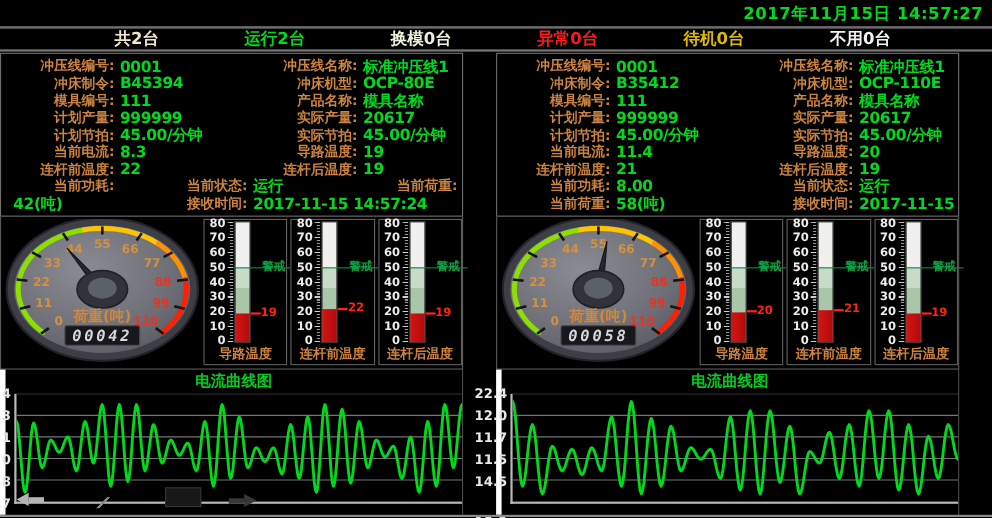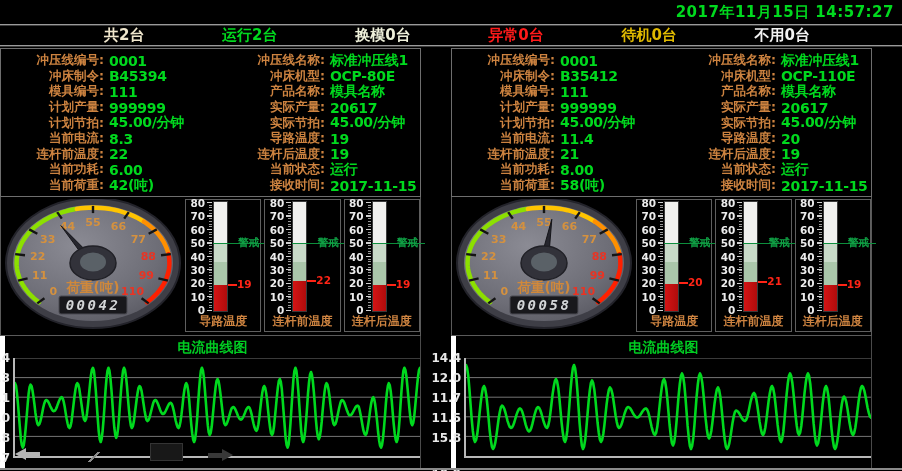--- a/index.html
+++ b/index.html
@@ -111,21 +111,20 @@
           <span class="info-value">45.00/分钟</span>
           <span class="info-label">当前电流:</span>
           <span class="info-value">8.3</span>
           <span class="info-label">导路温度:</span>
           <span class="info-value">19</span>
           <span class="info-label">连杆前温度:</span>
           <span class="info-value">22</span>
           <span class="info-label">连杆后温度:</span>
           <span class="info-value">19</span>
           <span class="info-label">当前功耗:</span>
-          <span class="info-value">6.00</span>
           <span class="info-label">当前状态:</span>
           <span class="info-value">运行</span>
           <span class="info-label">当前荷重:</span>
           <span class="info-value">42(吨)</span>
           <span class="info-label">接收时间:</span>
           <span class="info-value">2017-11-15 14:57:24</span>
         </div>
     </div>
     <div class="meter-section">
       <div class="gauge-wrap"><svg width="178" height="134" viewBox="0 0 178 134">
@@ -424,25 +423,25 @@
           <div class="t-marker" style="top: 83.5875px;"></div>
           <div class="t-value" style="top: 77.5875px;">19</div>
         </div>
         <div class="t-label">连杆后温度</div>
       </div>
     </div>
     <div class="chart-section">
       <div class="chart-title">电流曲线图</div>
       <div class="chart-area">
         <div class="y-labels">
-            <div class="y-label" style="top: -7px;">14.4</div>
+            <div class="y-label" style="top: -7px;">22.4</div>
             <div class="y-label" style="top: 13px;">12.0</div>
             <div class="y-label" style="top: 33px;">11.7</div>
             <div class="y-label" style="top: 53px;">11.5</div>
-            <div class="y-label" style="top: 73px;">15.8</div>
+            <div class="y-label" style="top: 73px;">14.5</div>
             <div class="y-label" style="top: 93px; margin-top: 16px;">10.9</div>
           </div>
         <div class="plot">
             <svg width="405" height="98" viewBox="0 0 405 98">
               <line x1="0" y1="0.0" x2="405" y2="0.0" stroke="#757575" stroke-width="1"></line>
               <line x1="0" y1="19.6" x2="405" y2="19.6" stroke="#757575" stroke-width="1"></line>
               <line x1="0" y1="39.2" x2="405" y2="39.2" stroke="#757575" stroke-width="1"></line>
               <line x1="0" y1="58.8" x2="405" y2="58.8" stroke="#757575" stroke-width="1"></line>
               <line x1="0" y1="78.4" x2="405" y2="78.4" stroke="#757575" stroke-width="1"></line>
               <path d="M0.0 7.0 L1.1 9.9 L2.3 18.3 L3.4 30.8 L4.5 45.5 L5.6 60.2 L6.8 72.7 L7.9 81.1 L9.0 84.0 L10.1 81.9 L11.3 75.8 L12.4 66.7 L13.5 56.0 L14.6 45.3 L15.8 36.2 L16.9 30.1 L18.0 28.0 L19.1 30.4 L20.3 37.2 L21.4 47.4 L22.5 59.5 L23.6 71.6 L24.8 81.8 L25.9 88.6 L27.0 91.0 L28.1 89.3 L29.3 84.6 L30.4 77.6 L31.5 69.3 L32.6 61.0 L33.8 54.0 L34.9 49.3 L36.0 47.6 L37.1 48.5 L38.3 50.9 L39.4 54.5 L40.5 58.8 L41.6 63.1 L42.8 66.7 L43.9 69.1 L45.0 70.0 L46.1 69.3 L47.3 67.1 L48.4 64.0 L49.5 60.2 L50.6 56.4 L51.8 53.3 L52.9 51.1 L54.0 50.4 L55.1 51.3 L56.3 53.8 L57.4 57.5 L58.5 61.9 L59.6 66.4 L60.8 70.1 L61.9 72.6 L63.0 73.5 L64.1 72.6 L65.3 69.9 L66.4 65.9 L67.5 61.3 L68.6 56.6 L69.8 52.6 L70.9 49.9 L72.0 49.0 L73.1 49.8 L74.3 52.1 L75.4 55.5 L76.5 59.5 L77.6 63.5 L78.8 66.9 L79.9 69.2 L81.0 70.0 L82.1 68.1 L83.3 62.8 L84.4 54.9 L85.5 45.5 L86.6 36.1 L87.8 28.2 L88.9 22.9 L90.0 21.0 L91.1 23.4 L92.3 30.2 L93.4 40.4 L94.5 52.5 L95.6 64.6 L96.8 74.8 L97.9 81.6 L99.0 84.0 L100.1 81.1 L101.3 72.7 L102.4 60.2 L103.5 45.5 L104.6 30.8 L105.8 18.3 L106.9 9.9 L108.0 7.0 L109.1 10.2 L110.3 19.3 L111.4 32.9 L112.5 49.0 L113.6 65.1 L114.8 78.7 L115.9 87.8 L117.0 91.0 L118.1 88.4 L119.3 81.0 L120.4 69.8 L121.5 56.7 L122.6 43.6 L123.8 32.4 L124.9 25.0 L126.0 22.4 L127.1 24.7 L128.3 31.4 L129.4 41.4 L130.5 53.2 L131.6 65.0 L132.8 75.0 L133.9 81.7 L135.0 84.0 L136.1 81.9 L137.3 76.0 L138.4 67.1 L139.5 56.7 L140.6 46.3 L141.8 37.4 L142.9 31.5 L144.0 29.4 L145.1 30.9 L146.3 35.3 L147.4 41.9 L148.5 49.7 L149.6 57.5 L150.8 64.1 L151.9 68.5 L153.0 70.0 L154.1 69.2 L155.3 66.9 L156.4 63.5 L157.5 59.5 L158.6 55.5 L159.8 52.1 L160.9 49.8 L162.0 49.0 L163.1 49.4 L164.3 50.5 L165.4 52.2 L166.5 54.3 L167.6 56.3 L168.8 58.0 L169.9 59.1 L171.0 59.5 L172.1 59.2 L173.3 58.2 L174.4 56.7 L175.5 55.0 L176.6 53.2 L177.8 51.7 L178.9 50.7 L180.0 50.4 L181.1 51.4 L182.3 54.3 L183.4 58.6 L184.5 63.7 L185.6 68.8 L186.8 73.1 L187.9 76.0 L189.0 77.0 L190.1 74.9 L191.3 68.8 L192.4 59.7 L193.5 49.0 L194.6 38.3 L195.8 29.2 L196.9 23.1 L198.0 21.0 L199.1 23.5 L200.3 30.7 L201.4 41.5 L202.5 54.3 L203.6 67.0 L204.8 77.8 L205.9 85.0 L207.0 87.5 L208.1 84.8 L209.3 76.9 L210.4 65.2 L211.5 51.5 L212.6 37.7 L213.8 26.0 L214.9 18.1 L216.0 15.4 L217.1 18.3 L218.3 26.5 L219.4 38.7 L220.5 53.2 L221.6 67.7 L222.8 79.9 L223.9 88.1 L225.0 91.0 L226.1 88.1 L227.3 79.9 L228.4 67.7 L229.5 53.2 L230.6 38.7 L231.8 26.5 L232.9 18.3 L234.0 15.4 L235.1 17.9 L236.3 24.9 L237.4 35.5 L238.5 48.0 L239.6 60.4 L240.8 71.0 L241.9 78.0 L243.0 80.5 L244.1 78.6 L245.3 73.0 L246.4 64.7 L247.5 55.0 L248.6 45.2 L249.8 36.9 L250.9 31.3 L252.0 29.4 L253.1 31.7 L254.3 38.4 L255.4 48.4 L256.5 60.2 L257.6 72.0 L258.8 82.0 L259.9 88.7 L261.0 91.0 L262.1 89.5 L263.3 85.4 L264.4 79.1 L265.5 71.8 L266.6 64.4 L267.8 58.1 L268.9 54.0 L270.0 52.5 L271.1 52.9 L272.3 54.0 L273.4 55.7 L274.5 57.7 L275.6 59.8 L276.8 61.5 L277.9 62.6 L279.0 63.0 L280.1 61.9 L281.3 58.9 L282.4 54.4 L283.5 49.0 L284.6 43.6 L285.8 39.1 L286.9 36.1 L288.0 35.0 L289.1 36.6 L290.3 41.2 L291.4 48.0 L292.5 56.0 L293.6 64.0 L294.8 70.8 L295.9 75.4 L297.0 77.0 L298.1 75.1 L299.3 69.8 L300.4 61.9 L301.5 52.5 L302.6 43.1 L303.8 35.2 L304.9 29.9 L306.0 28.0 L307.1 30.1 L308.3 36.2 L309.4 45.3 L310.5 56.0 L311.6 66.7 L312.8 75.8 L313.9 81.9 L315.0 84.0 L316.1 81.4 L317.3 74.0 L318.4 62.8 L319.5 49.7 L320.6 36.6 L321.8 25.4 L322.9 18.0 L324.0 15.4 L325.1 17.7 L326.3 24.4 L327.4 34.4 L328.5 46.2 L329.6 58.0 L330.8 68.0 L331.9 74.7 L333.0 77.0 L334.1 74.7 L335.3 68.0 L336.4 58.0 L337.5 46.2 L338.6 34.4 L339.8 24.4 L340.9 17.7 L342.0 15.4 L343.1 18.1 L344.3 26.0 L345.4 37.7 L346.5 51.4 L347.6 65.2 L348.8 76.9 L349.9 84.8 L351.0 87.5 L352.1 85.2 L353.3 78.8 L354.4 69.1 L355.5 57.8 L356.6 46.4 L357.8 36.7 L358.9 30.3 L360.0 28.0 L361.1 30.4 L362.3 37.2 L363.4 47.4 L364.5 59.5 L365.6 71.6 L366.8 81.8 L367.9 88.6 L369.0 91.0 L370.1 89.0 L371.3 83.3 L372.4 74.8 L373.5 64.8 L374.6 54.7 L375.8 46.2 L376.9 40.5 L378.0 38.5 L379.1 40.0 L380.3 44.1 L381.4 50.4 L382.5 57.8 L383.6 65.1 L384.8 71.4 L385.9 75.5 L387.0 77.0 L388.1 75.1 L389.3 69.8 L390.4 61.9 L391.5 52.5 L392.6 43.1 L393.8 35.2 L394.9 29.9 L396.0 28.0 L397.1 29.2 L398.3 32.6 L399.4 37.7 L400.5 43.7 L401.6 49.8 L402.8 54.9 L403.9 58.3 L405.0 59.5" fill="none" stroke="#00d91e" stroke-width="2.6" stroke-linejoin="round" stroke-linecap="round"></path>

